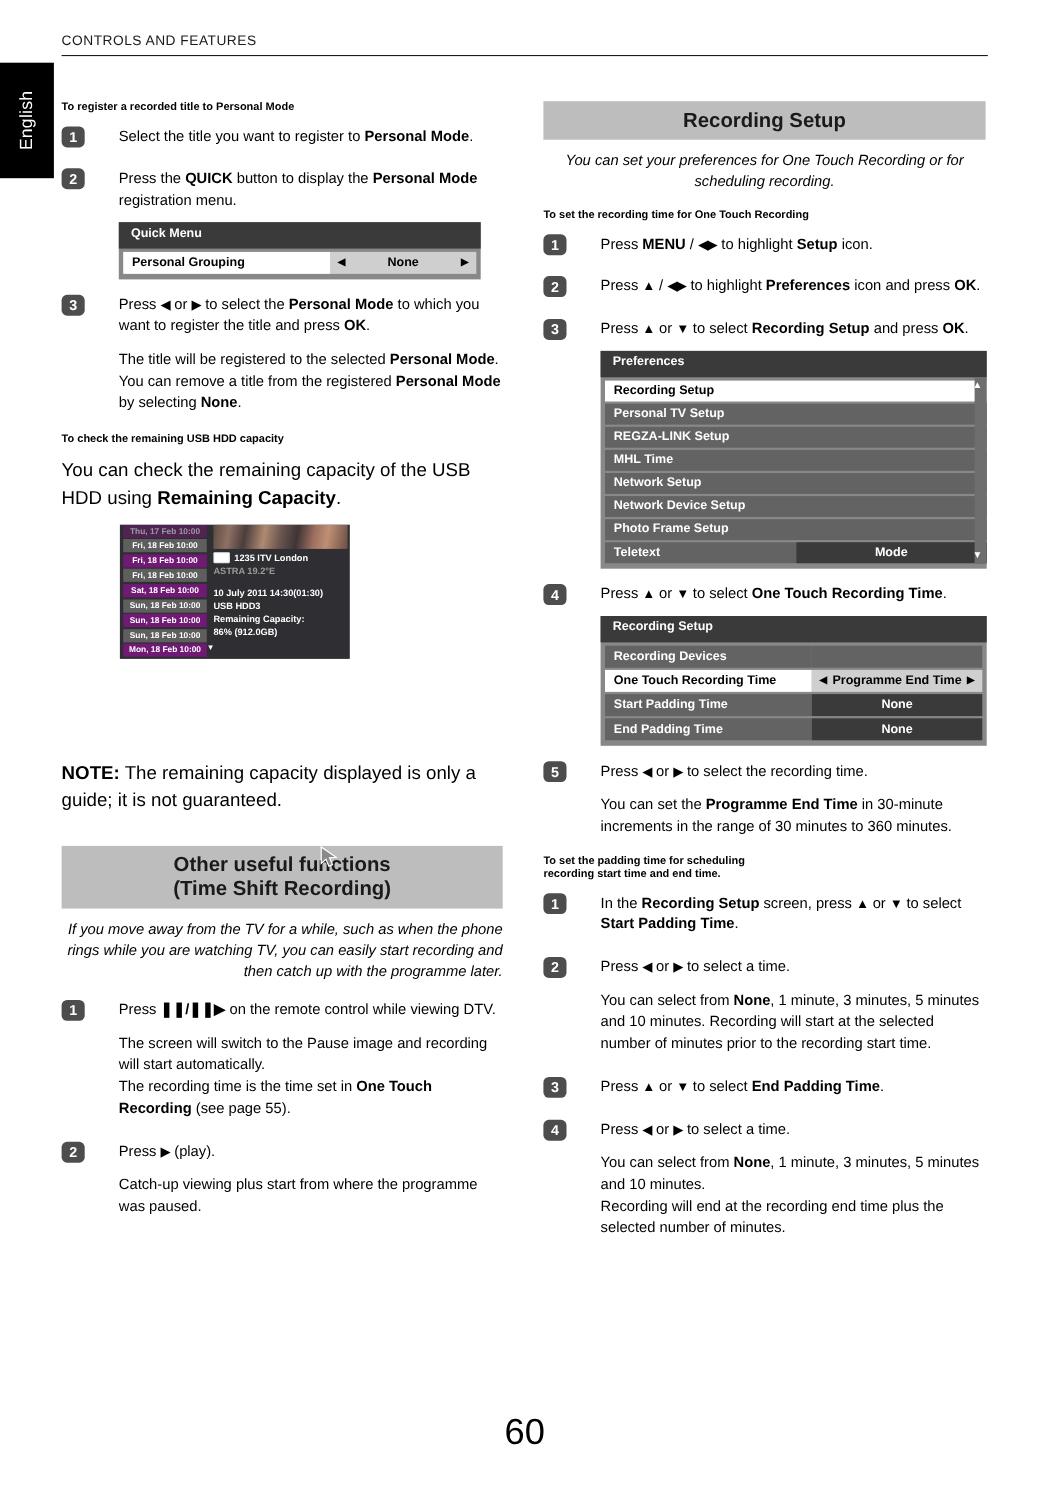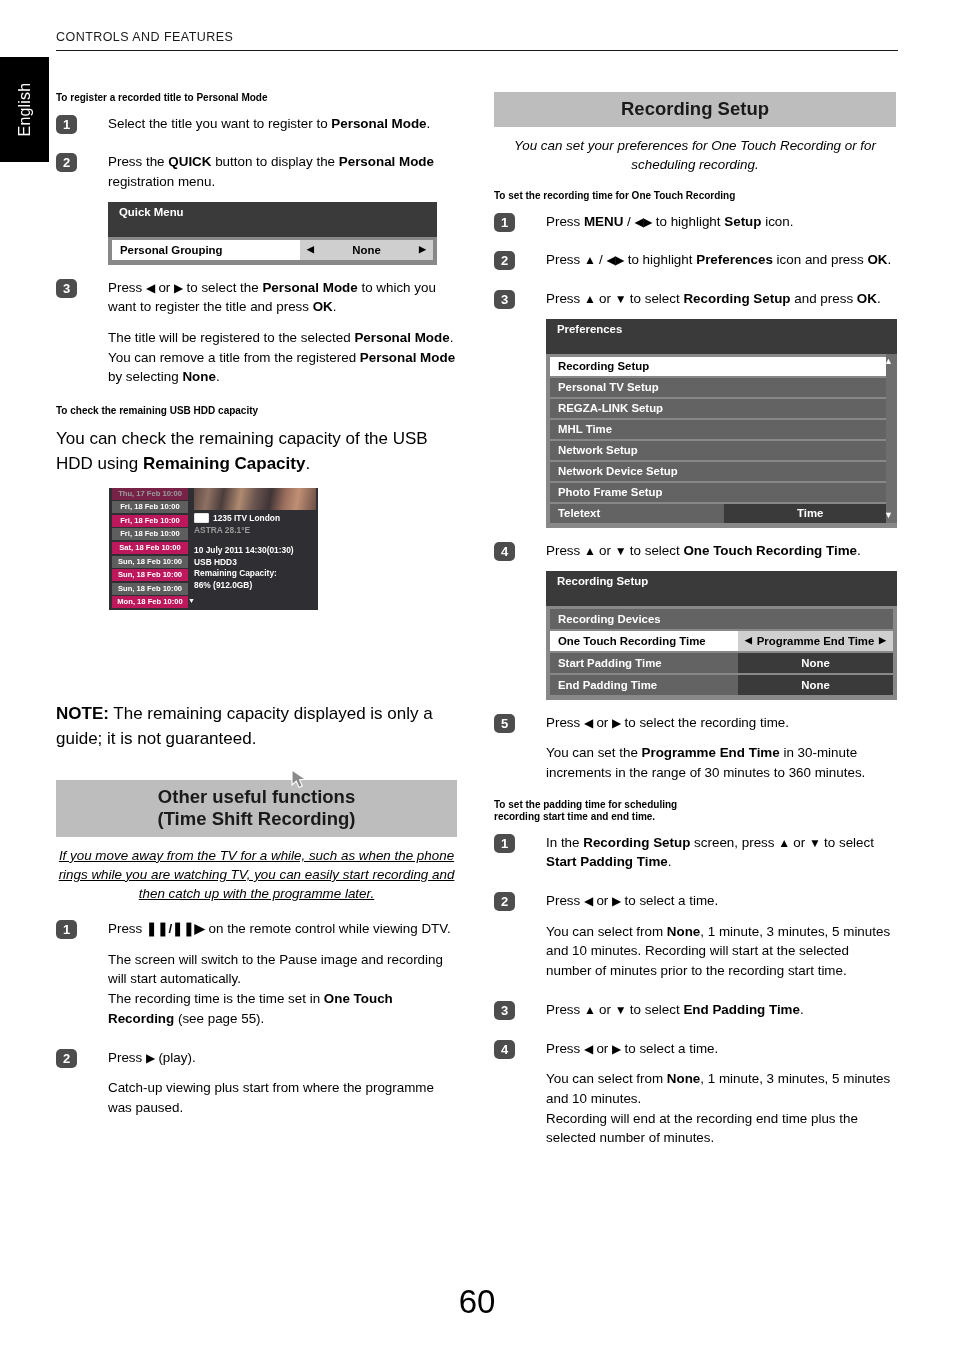--- a/index.html
+++ b/index.html
@@ -83,21 +83,21 @@
     margin: 0 0 9px 0;
     color: #000;
   }
   .intro-italic {
     font-style: italic;
     font-size: 13.4px;
     line-height: 1.42;
     text-align: center;
     margin: 9px 0 16px 0;
   }
-  .intro-italic.left-al { text-align: center; text-decoration: underline; }
+  .intro-italic.left-al { text-align: right; }
   .para {
     font-size: 17px;
     line-height: 1.47;
     margin: 0 0 11px 0;
   }
   b, strong { font-weight: bold; }
 
   
   .step {
     position: relative;
@@ -133,21 +133,21 @@
     background: #888888;
     padding: 0 0 3px 0;
     margin: 4px 0 13px 0;
     box-sizing: border-box;
   }
   .osd-title {
     background: #3a3a3a;
     color: #ffffff;
     font-size: 11.4px;
     font-weight: bold;
-    padding: 4px 0 19px 11px;
+    padding: 4px 0 8px 11px;
   }
   .osd-body { padding: 3px 4px 0 4px; }
   .osd-row {
     display: flex;
     align-items: stretch;
     height: 20px;
     margin-bottom: 2px;
     font-size: 11.4px;
     font-weight: bold;
   }
@@ -257,21 +257,21 @@
   #usb-capacity-shot .epg-list {
     position: absolute;
     left: 3px;
     top: 0;
     width: 76px;
     bottom: 0;
   }
   #usb-capacity-shot .epg-item {
     height: 12px;
     margin-bottom: 1.6px;
-    background: #be185d;
+    background: #701a75;
     color: #ffffff;
     font-size: 7.6px;
     font-weight: bold;
     text-align: center;
     line-height: 12px;
     white-space: nowrap;
   }
   #usb-capacity-shot .epg-item.dim { background: #5e5e5e; }
   #usb-capacity-shot .epg-item.first { opacity: 0.5; }
   #usb-capacity-shot .thumb {
@@ -403,21 +403,21 @@
         <div class="epg-item">Sun, 18 Feb 10:00</div>
         <div class="epg-item dim">Sun, 18 Feb 10:00</div>
         <div class="epg-item">Mon, 18 Feb 10:00</div>
       </div>
     <div class="thumb"></div>
     <div class="info">
       <div class="chan-line">
         <span class="chan-icon"></span>
         <span>1235 ITV London</span>
       </div>
-      <div class="astra">ASTRA 28.1°E</div>
+      <div class="astra">ASTRA 19.2°E</div>
       <div class="block2">10 July 2011  14:30(01:30)</div>
       <div>USB HDD3</div>
       <div>Remaining Capacity:</div>
       <div>86% (912.0GB)</div>
     </div>
     <div class="scroll-dn">▼</div>
   </div>
 
   <svg id="cursor-arrow" viewBox="0 0 24 24">
     <path d="M4 2 L4 17 L8.3 13.2 L11 19.5 L14.3 18 L11.6 11.8 L17.5 11.4 Z" fill="#8a8a8a" stroke="#ffffff" stroke-width="1.1"></path>
@@ -499,21 +499,21 @@
             <span>Network Setup</span>
           </div>
           <div class="pref-row">
             <span>Network Device Setup</span>
           </div>
           <div class="pref-row">
             <span>Photo Frame Setup</span>
           </div>
           <div class="pref-row">
             <span>Teletext</span>
-            <span class="pref-val">Time</span>
+            <span class="pref-val">Mode</span>
           </div>
         </div>
       <div class="scrollbar"></div>
       <span class="sb-up">▲</span>
       <span class="sb-dn">▼</span>
     </div>
   </div>
 
   <div class="step">
     <div class="step-num">4</div>

